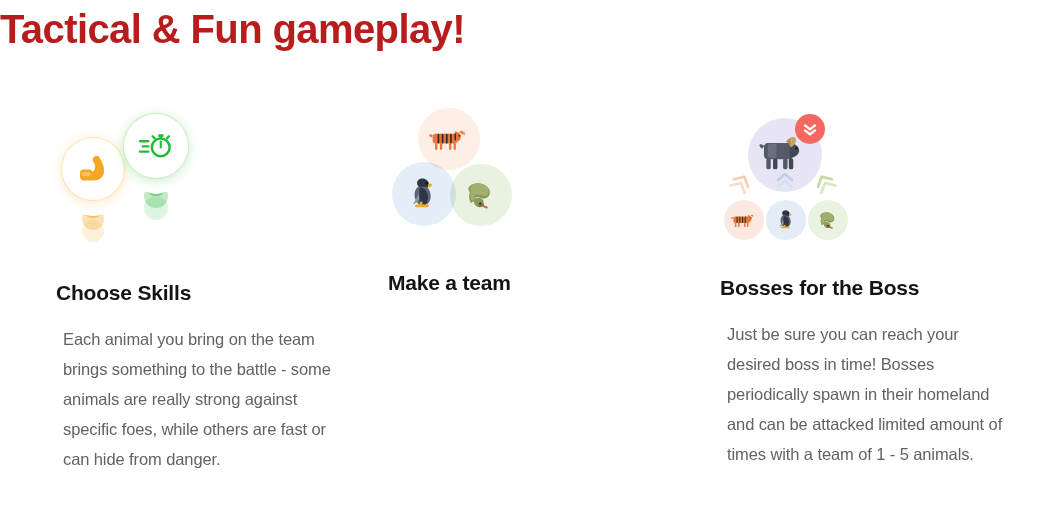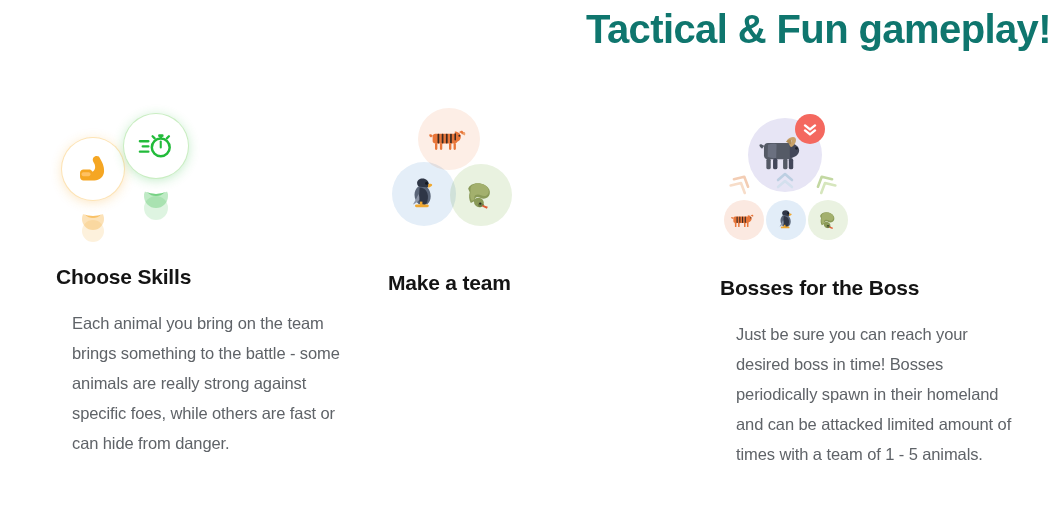--- a/index.html
+++ b/index.html
@@ -14,25 +14,25 @@
     color: #3c4043;
     overflow: hidden;
     position: relative;
   }
 
   .page-title {
     position: absolute;
     top: 4px;
     left: 0;
     width: 1051px;
-    text-align: right;
+    text-align: left;
     font-size: 40px;
     font-weight: bold;
     letter-spacing: -0.6px;
-    color: #0f766e;
+    color: #b91c1c;
     line-height: 50px;
   }
 
   .columns {
     position: absolute;
     top: 100px;
     left: 0;
     width: 1051px;
     height: 400px;
     display: flex;
@@ -58,24 +58,24 @@
     font-weight: bold;
     color: #141414;
     letter-spacing: -0.2px;
     margin: 0;
     line-height: 26px;
   }
   .col-body {
     font-size: 16.5px;
     line-height: 30px;
     color: #5f6368;
-    margin: 18px 0 0 16px;
+    margin: 18px 0 0 7px;
     letter-spacing: -0.1px;
   }
-  .col-1 .col-heading { margin-top: 14px; }
+  .col-1 .col-heading { margin-top: 30px; }
   .col-2 .col-heading { margin-top: 20px; }
   .col-3 .col-heading { margin-top: 25px; }
   .col-2 .col-body { width: 272px; }
   .col-1 .col-body { width: 292px; }
   .col-3 .col-body { width: 288px; }
 
   
   .tile {
     position: absolute;
     border-radius: 50%;

